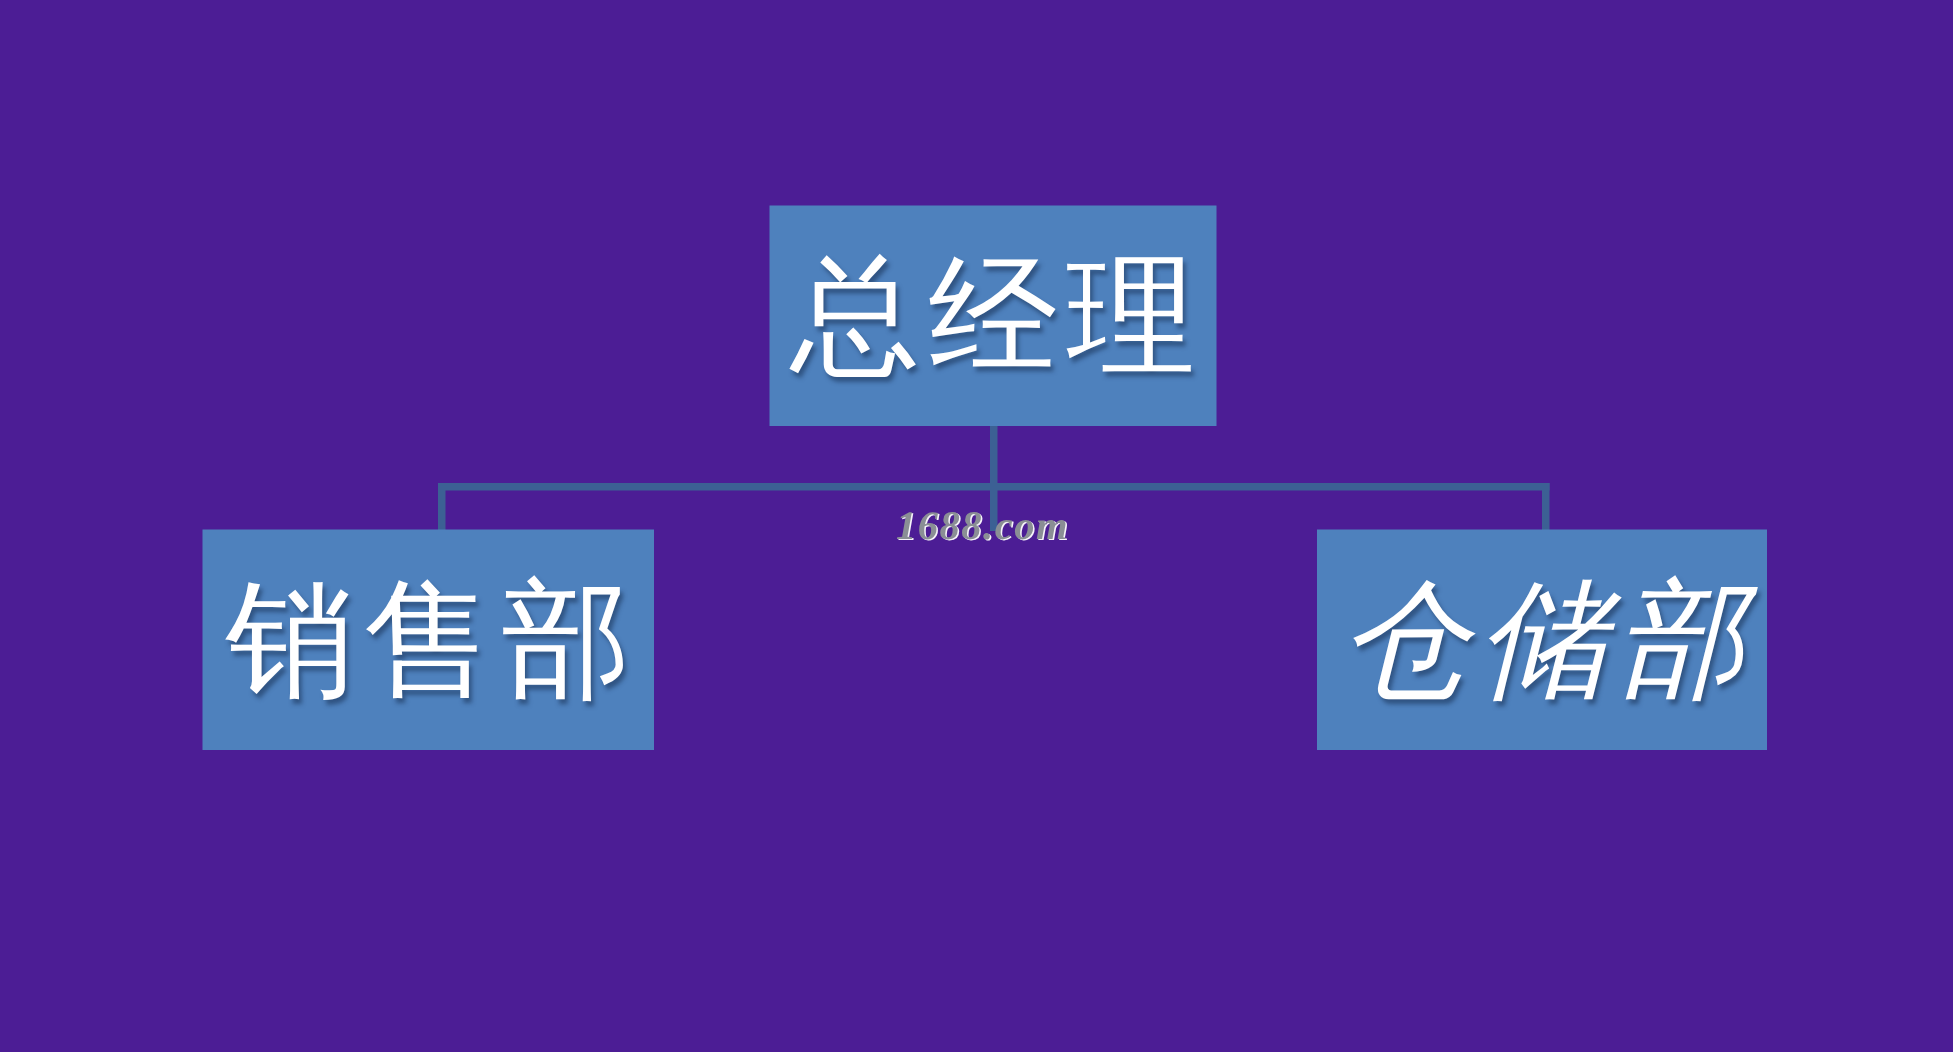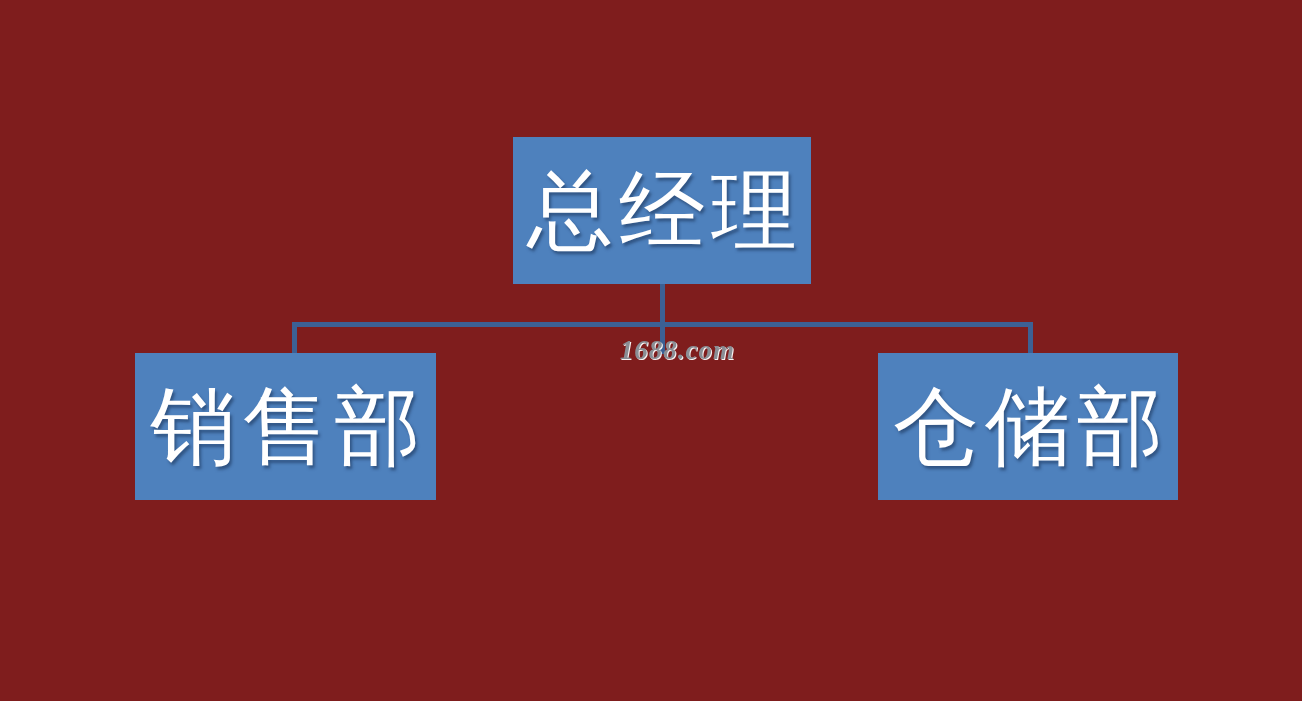--- a/index.html
+++ b/index.html
@@ -11,21 +11,21 @@
     width: 1302px;
     height: 701px;
     background: #fdfdfd;
     font-family: "Liberation Serif", "DejaVu Serif", serif;
     overflow: hidden;
   }
   #stage {
     position: relative;
     width: 1302px;
     height: 701px;
-    background: #7f1d1d;
+    background: #4c1d95;
   }
 
   
   .conn {
     position: absolute;
     background: #3c6094;
   }
   
   .conn-root-stem {
     left: 660px;
@@ -98,29 +98,30 @@
     left: 513px;
     top: 353px;
     width: 298px;
     height: 147px;
   }
   .node-warehouse {
     left: 878px;
     top: 353px;
     width: 300px;
     height: 147px;
+    font-style: italic;
   }
 
   
   .watermark {
     position: absolute;
     left: 575px;
     top: 334px;
     width: 160px;
-    text-align: right;
+    text-align: center;
     font-family: "Liberation Serif", "DejaVu Serif", serif;
     font-style: italic;
     font-weight: bold;
     font-size: 27px;
     line-height: 32px;
     letter-spacing: 1px;
     color: #8a8e95;
     text-shadow: 1px 1px 0 rgba(255, 255, 255, 0.95);
     white-space: nowrap;
     pointer-events: none;

